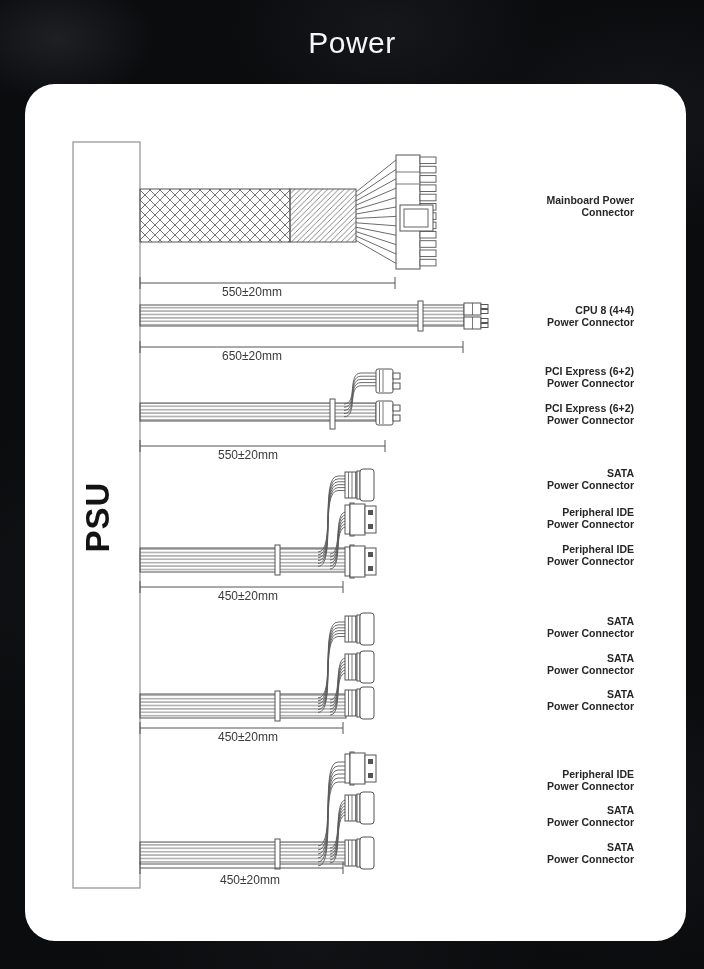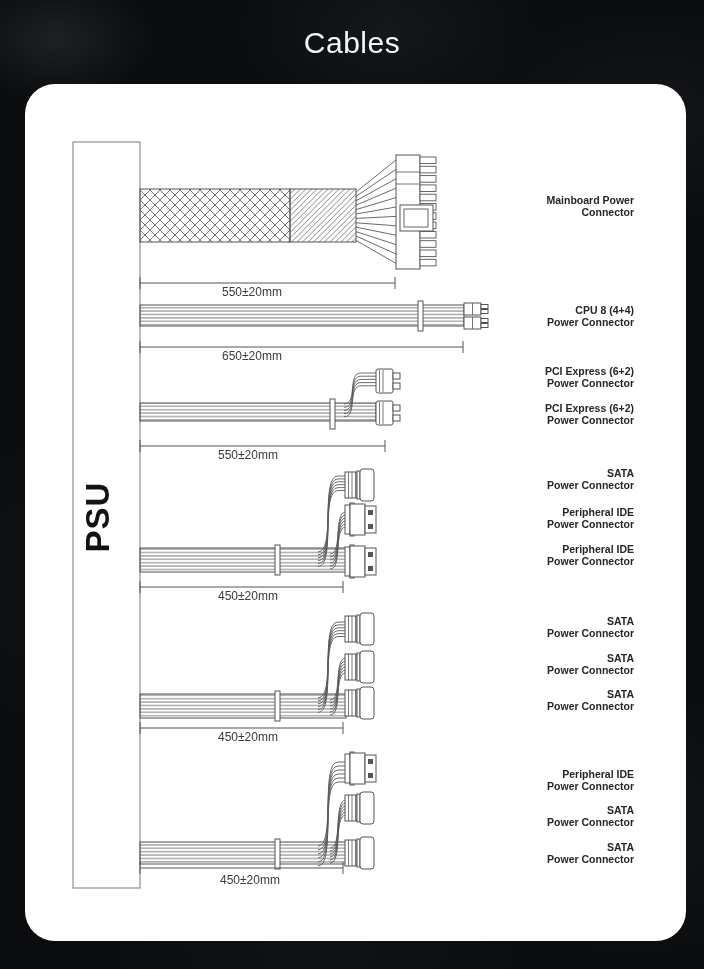--- a/index.html
+++ b/index.html
@@ -24,21 +24,21 @@
     background:#ffffff;border-radius:30px;
   }
   .card svg{display:block;}
   text.dim{font-family:"Liberation Sans",sans-serif;font-size:12px;fill:#3a3a3a;}
   text.lbl{font-family:"Liberation Sans",sans-serif;font-size:10.5px;font-weight:700;fill:#262626;}
   text.psu{font-family:"Liberation Sans",sans-serif;font-size:33px;font-weight:700;fill:#131313;letter-spacing:1px;}
 </style>
 </head>
 <body>
 
-<div class="title">Cables</div>
+<div class="title">Power</div>
 
 <div class="card">
 <svg width="661" height="857" viewBox="25 84 661 857">
   <defs>
     <pattern id="xhatch" width="10" height="10" patternUnits="userSpaceOnUse">
       <path d="M0,0 L10,10 M10,0 L0,10" stroke="#666" stroke-width="0.9" fill="none"></path>
     </pattern>
     <pattern id="diag" width="5.5" height="5.5" patternUnits="userSpaceOnUse">
       <path d="M0,5.5 L5.5,0" stroke="#777" stroke-width="0.9" fill="none"></path>
     </pattern>

